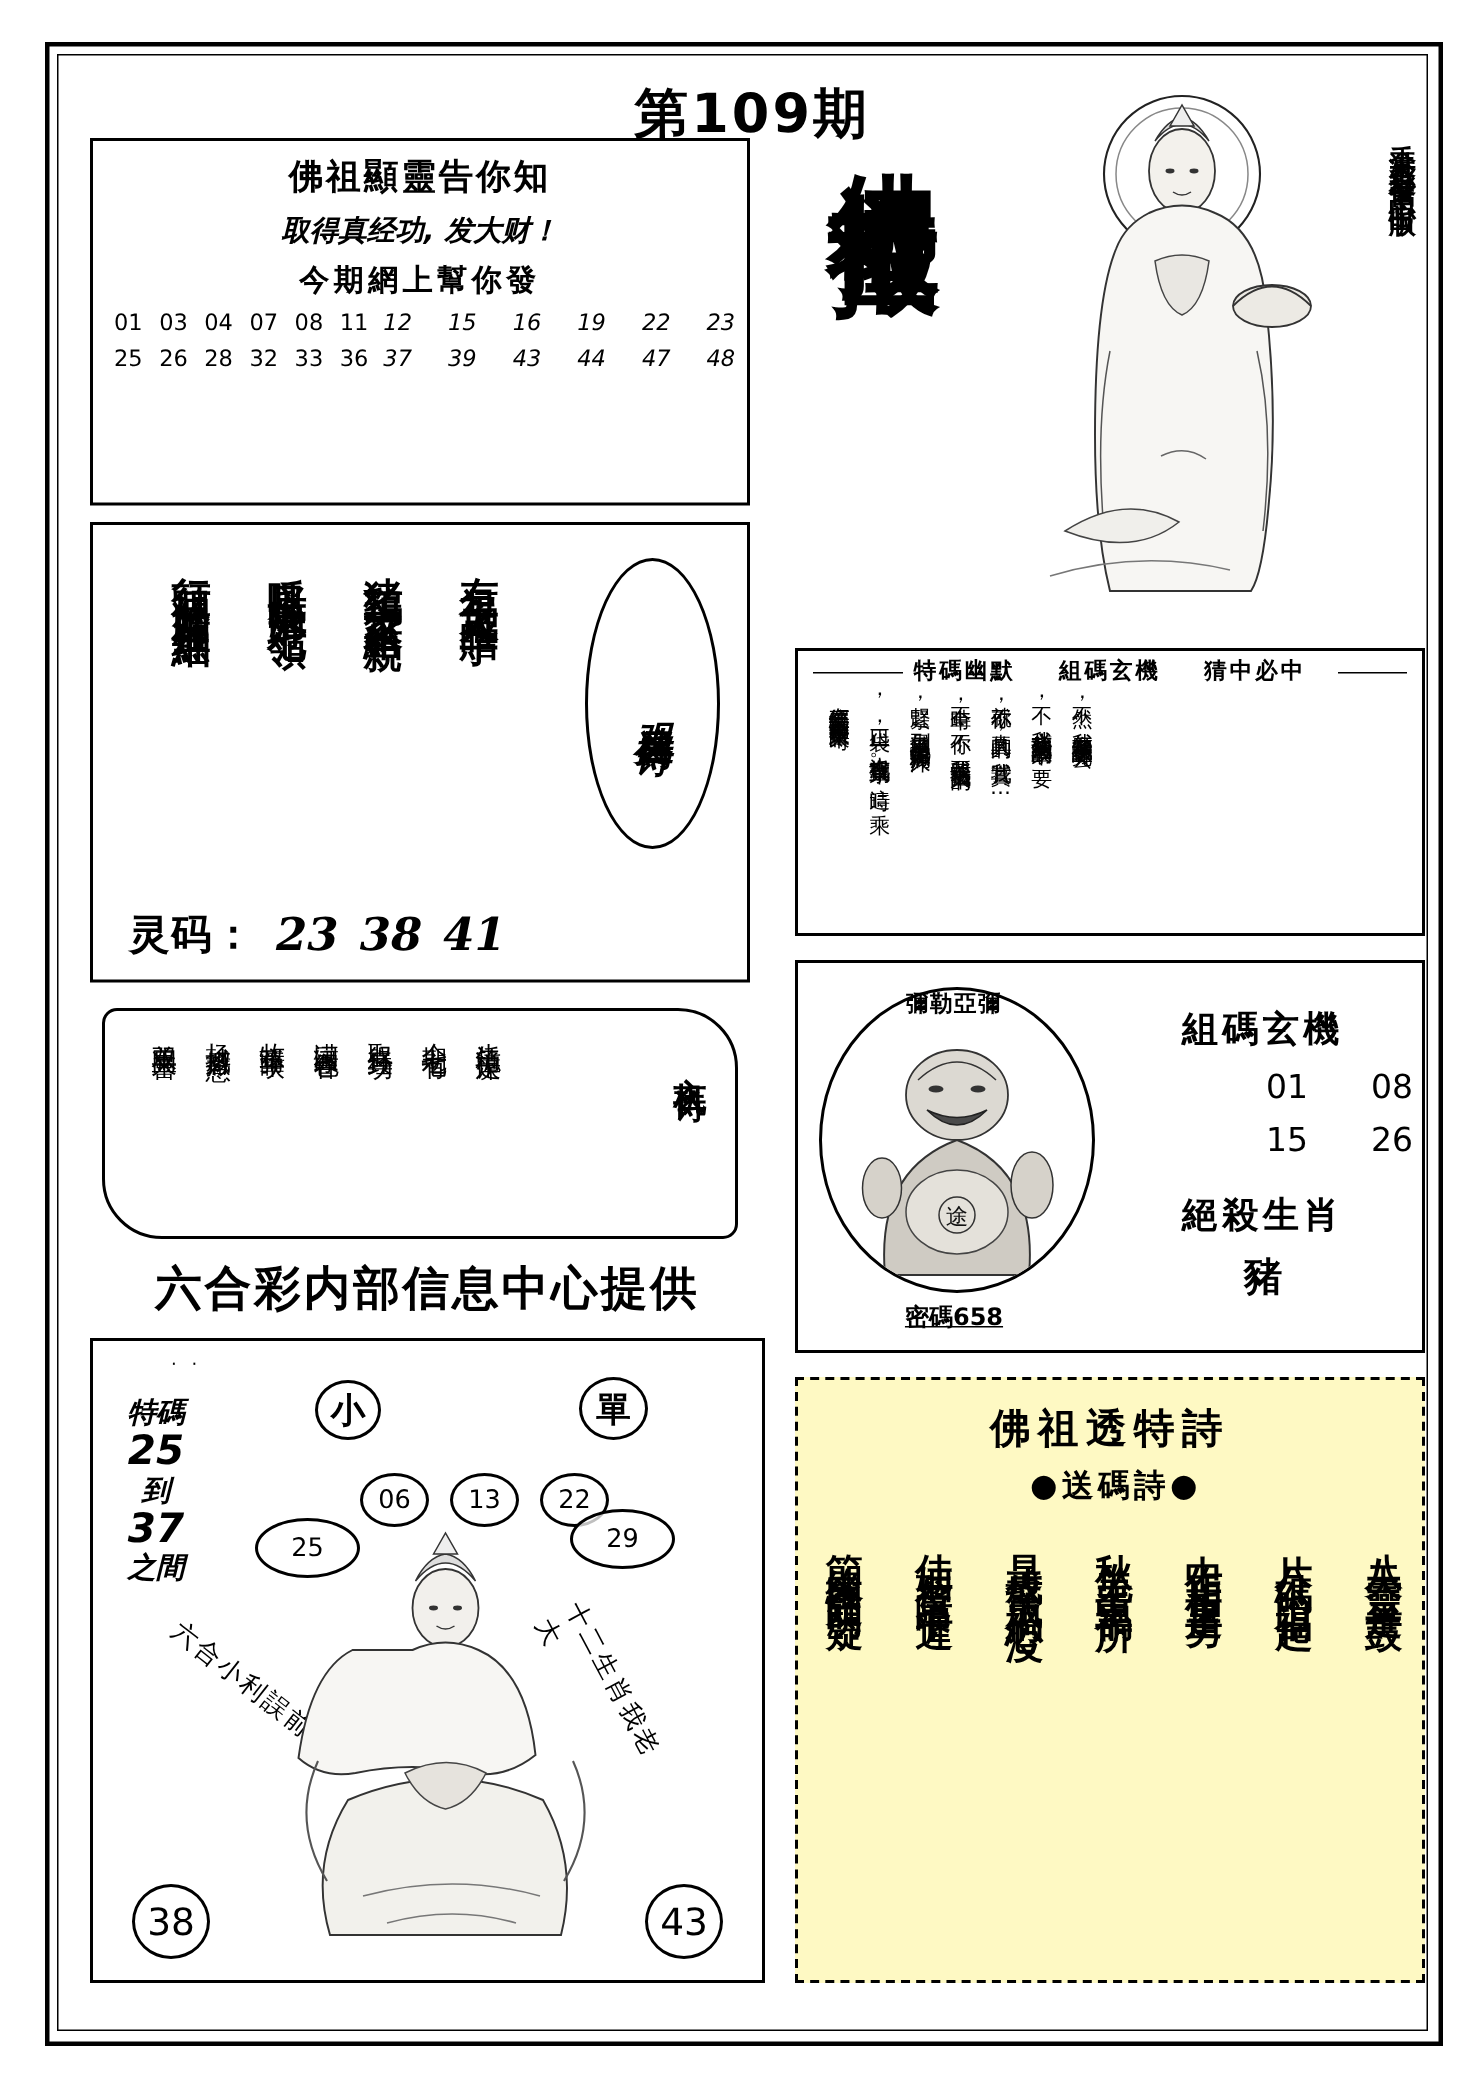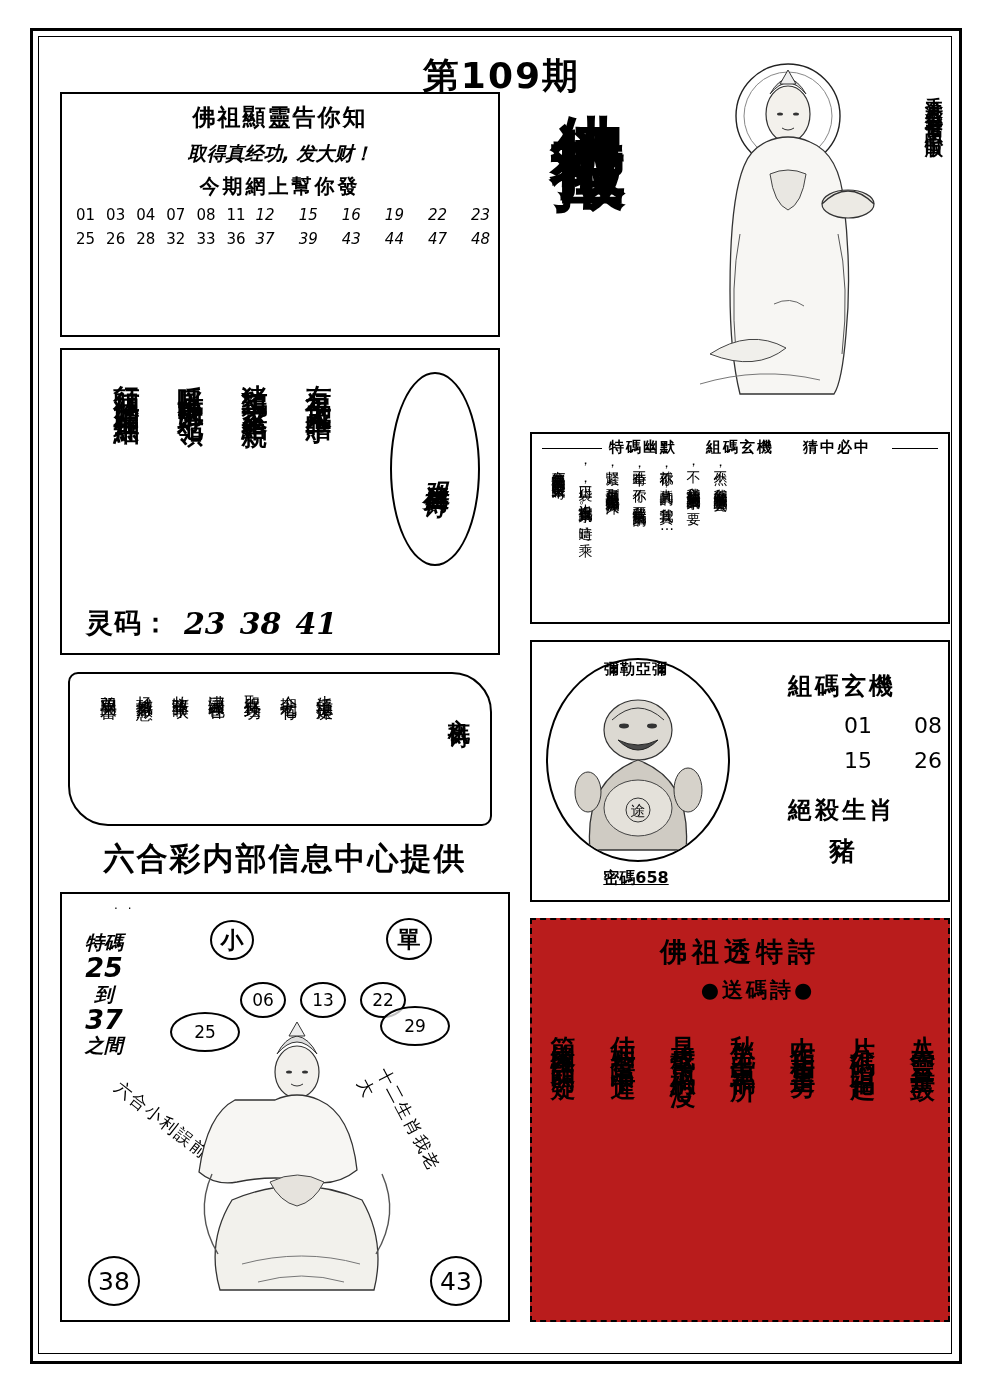--- a/index.html
+++ b/index.html
@@ -82,23 +82,23 @@
              font-size:17px;font-family:"DejaVu Sans","Liberation Sans",sans-serif;background:rgba(255,255,255,0.75);}
   .ellipsenum{position:absolute;border:2px solid #000;border-radius:50%;display:flex;align-items:center;justify-content:center;
               font-size:17px;background:rgba(255,255,255,0.75);}
   .temabox{position:absolute;left:14px;top:38px;width:56px;text-align:center;font-size:19px;font-weight:bold;line-height:1.12;font-style:italic;}
   .temabox .big{font-size:27px;}
   .slant1{position:absolute;left:62px;top:182px;font-size:17px;transform:rotate(38deg);transform-origin:left top;letter-spacing:2px;}
   .slant2{position:absolute;left:330px;top:170px;font-size:17px;transform:rotate(62deg);transform-origin:left top;letter-spacing:2px;}
   .guanyin-img{position:absolute;left:110px;top:120px;width:250px;height:300px;}
 
   
-  .tesibox{position:absolute;left:530px;top:918px;width:420px;height:404px;border:2px dashed #000;box-sizing:border-box;background:#b91c1c;}
+  .tesibox{position:absolute;left:530px;top:918px;width:420px;height:404px;border:2px dashed #000;box-sizing:border-box;background:#fef9c3;}
   .tesibox .t1{position:absolute;top:14px;left:0;width:100%;text-align:center;font-size:27px;font-weight:bold;letter-spacing:5px;}
-  .tesibox .t2{position:absolute;top:56px;left:18px;width:100%;text-align:center;font-size:21px;font-weight:bold;letter-spacing:3px;}
+  .tesibox .t2{position:absolute;top:56px;left:4px;width:100%;text-align:center;font-size:21px;font-weight:bold;letter-spacing:3px;}
   .tesicols{position:absolute;left:14px;top:96px;right:10px;display:flex;flex-direction:row-reverse;justify-content:space-between;}
   .tcol{writing-mode:vertical-rl;text-orientation:upright;font-size:25px;line-height:1.3;letter-spacing:8px;font-weight:bold;}
   .dots{position:absolute;left:92px;top:900px;font-size:12px;letter-spacing:3px;}
 </style>
 </head>
 <body>
 
 <div id="page">
   <div class="frame"></div>
   <div class="inner-frame"></div>

